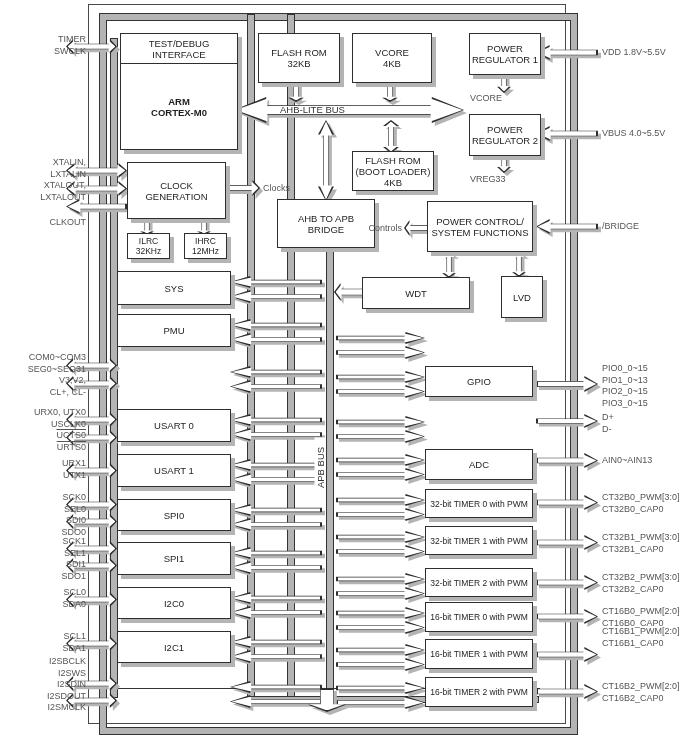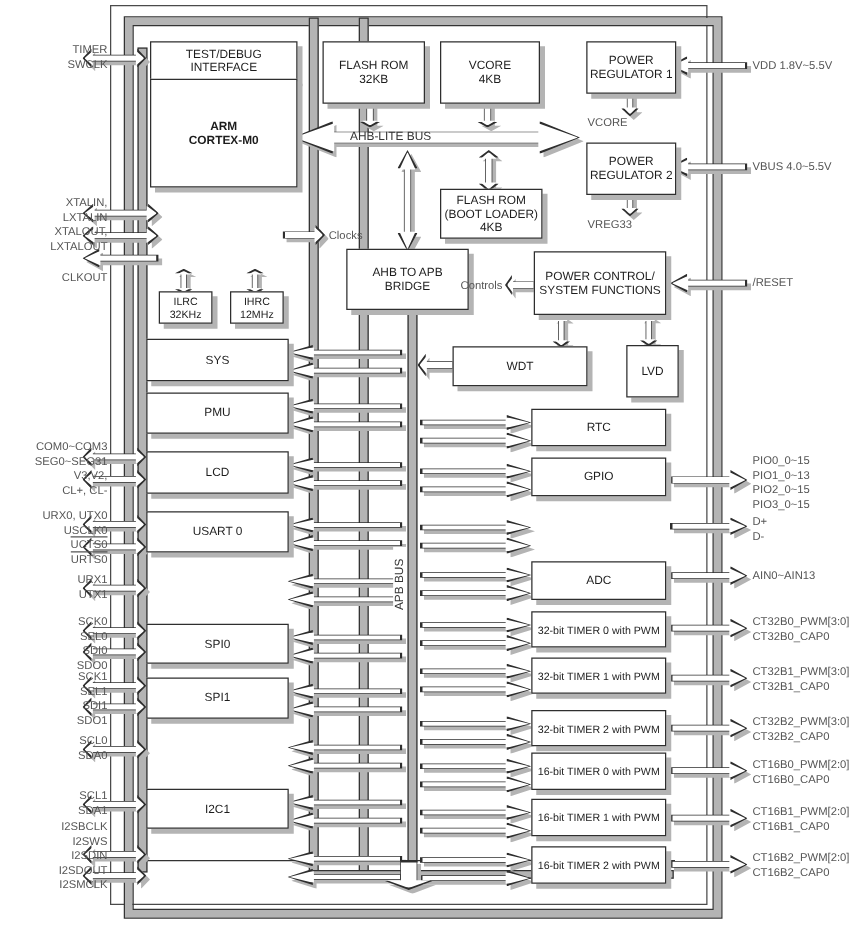--- a/index.html
+++ b/index.html
@@ -55,38 +55,39 @@
 32KB</span></div>
   <div class="bx" style="left:352px;top:33px;width:78px;height:48px"><span>VCORE
 4KB</span></div>
   <div class="bx" style="left:469px;top:33px;width:70px;height:40px"><span>POWER
 REGULATOR 1</span></div>
   <div class="bx" style="left:469px;top:114px;width:70px;height:40px"><span>POWER
 REGULATOR 2</span></div>
   <div class="bx" style="left:352px;top:151px;width:80px;height:38px"><span>FLASH ROM
 (BOOT LOADER)
 4KB</span></div>
+  <div class="bx" style="left:127px;top:162px;width:97px;height:55px"><span>CLOCK GENERATION</span></div>
   <div class="bx sm" style="left:127px;top:233px;width:41px;height:24px"><span>ILRC
 32KHz</span></div>
   <div class="bx sm" style="left:184px;top:233px;width:41px;height:24px"><span>IHRC
 12MHz</span></div>
   <div class="bx" style="left:277px;top:199px;width:96px;height:47px"><span>AHB TO APB
 BRIDGE</span></div>
   <div class="bx" style="left:427px;top:201px;width:104px;height:49px"><span>POWER CONTROL/
 SYSTEM FUNCTIONS</span></div>
   <div class="bx" style="left:362px;top:277px;width:106px;height:30px"><span>WDT</span></div>
   <div class="bx" style="left:501px;top:276px;width:40px;height:40px"><span>LVD</span></div>
-  <div class="bx" style="left:425px;top:327px;width:106px;height:28px"><span>RTC</span></div>
 
   <div class="bx" style="left:117px;top:271px;width:112px;height:32px"><span>SYS</span></div>
   <div class="bx" style="left:117px;top:314px;width:112px;height:31px"><span>PMU</span></div>
-  <div class="bx" style="left:117px;top:361px;width:112px;height:32px"><span>LCD</span></div>
   <div class="bx" style="left:117px;top:409px;width:112px;height:31px"><span>USART 0</span></div>
+  <div class="bx" style="left:117px;top:454px;width:112px;height:31px"><span>USART 1</span></div>
   <div class="bx" style="left:117px;top:499px;width:112px;height:30px"><span>SPI0</span></div>
   <div class="bx" style="left:117px;top:542px;width:112px;height:31px"><span>SPI1</span></div>
+  <div class="bx" style="left:117px;top:587px;width:112px;height:30px"><span>I2C0</span></div>
   <div class="bx" style="left:117px;top:631px;width:112px;height:30px"><span>I2C1</span></div>
 
   <div class="bx" style="left:425px;top:366px;width:106px;height:29px"><span>GPIO</span></div>
   <div class="bx" style="left:425px;top:449px;width:106px;height:29px"><span>ADC</span></div>
   <div class="bx sm" style="left:425px;top:489px;width:106px;height:27px"><span>32-bit TIMER 0 with PWM</span></div>
   <div class="bx sm" style="left:425px;top:526px;width:106px;height:27px"><span>32-bit TIMER 1 with PWM</span></div>
   <div class="bx sm" style="left:425px;top:568px;width:106px;height:27px"><span>32-bit TIMER 2 with PWM</span></div>
   <div class="bx sm" style="left:425px;top:602px;width:106px;height:28px"><span>16-bit TIMER 0 with PWM</span></div>
   <div class="bx sm" style="left:425px;top:639px;width:106px;height:28px"><span>16-bit TIMER 1 with PWM</span></div>
   <div class="bx sm" style="left:425px;top:677px;width:106px;height:28px"><span>16-bit TIMER 2 with PWM</span></div>
@@ -155,21 +156,21 @@
       <span>I2SMCLK</span>
     </div>
 
   <div class="pg pr" style="top:47px">
       <span>VDD 1.8V~5.5V</span>
     </div>
   <div class="pg pr" style="top:128px">
       <span>VBUS 4.0~5.5V</span>
     </div>
   <div class="pg pr" style="top:221px">
-      <span>/RESET</span>
+      <span>/BRIDGE</span>
     </div>
   <div class="pg pr" style="top:363px">
       <span>PIO0_0~15</span>
       <span>PIO1_0~13</span>
       <span>PIO2_0~15</span>
       <span>PIO3_0~15</span>
     </div>
   <div class="pg pr" style="top:412px">
       <span>D+</span>
       <span>D-</span>
@@ -186,21 +187,21 @@
       <span>CT32B1_CAP0</span>
     </div>
   <div class="pg pr" style="top:572px">
       <span>CT32B2_PWM[3:0]</span>
       <span>CT32B2_CAP0</span>
     </div>
   <div class="pg pr" style="top:606px">
       <span>CT16B0_PWM[2:0]</span>
       <span>CT16B0_CAP0</span>
     </div>
-  <div class="pg pr" style="top:644px">
+  <div class="pg pr" style="top:626px">
       <span>CT16B1_PWM[2:0]</span>
       <span>CT16B1_CAP0</span>
     </div>
   <div class="pg pr" style="top:681px">
       <span>CT16B2_PWM[2:0]</span>
       <span>CT16B2_CAP0</span>
     </div>
 
 <div class="bar" style="left: 110px; top: 38px; width: 6px; height: 658px;"></div>
     <div class="bar" style="left: 247px; top: 14px; width: 6px; height: 682px;"></div>

